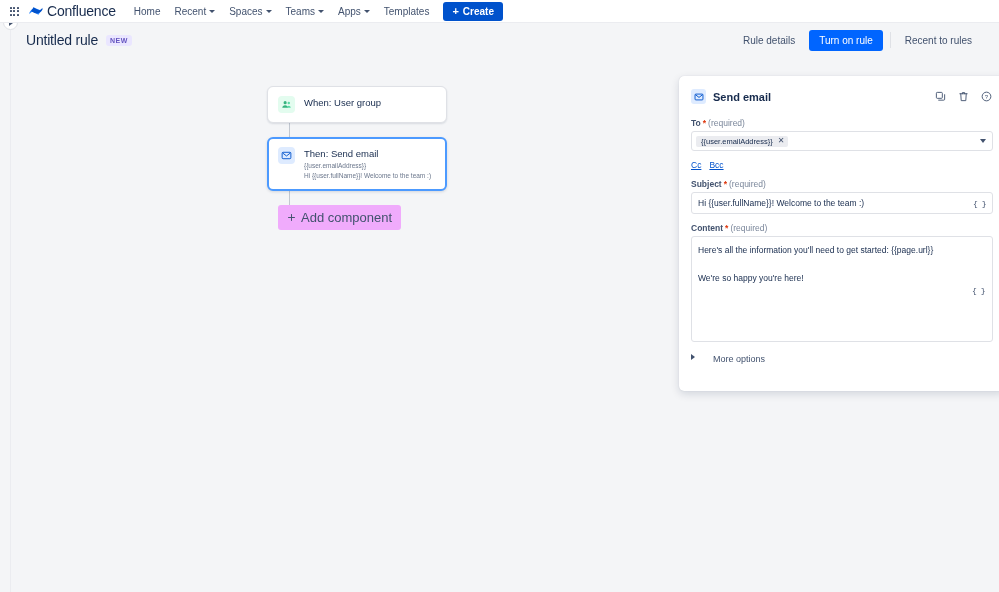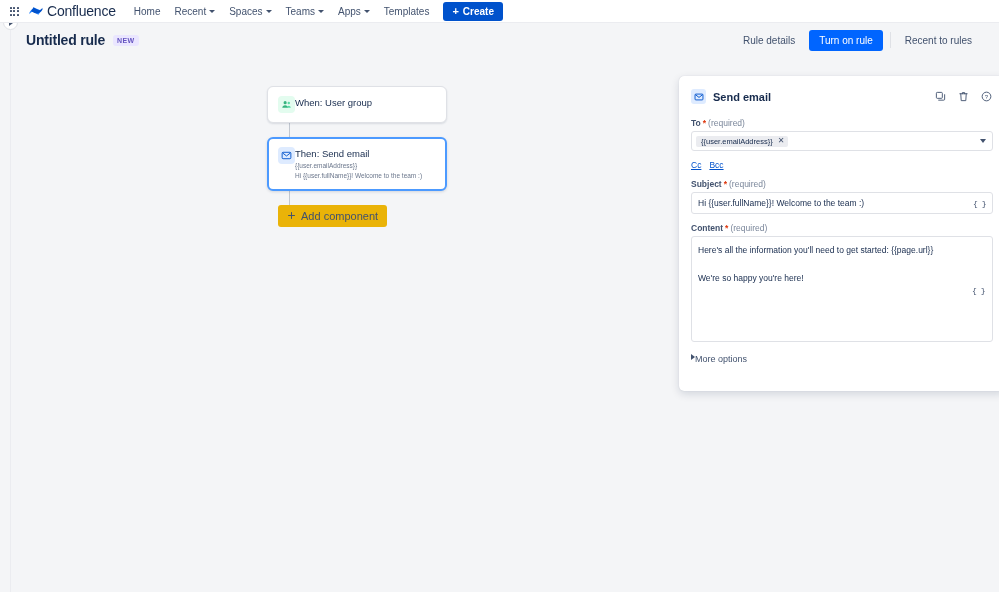--- a/index.html
+++ b/index.html
@@ -141,21 +141,21 @@
   .page-header {
     height: 34px;
     display: flex;
     align-items: center;
     padding-left: 26px;
     padding-right: 20px;
     background: #f4f5f7;
   }
   .page-title {
     font-size: 14px;
-    font-weight: bold;
+    font-weight: normal;
     color: #172b4d;
     letter-spacing: -0.2px;
     text-align: right;
   }
   .new-badge {
     margin-left: 8px;
     background: #eae6ff;
     color: #6554c0;
     font-size: 7px;
     font-weight: bold;
@@ -241,20 +241,21 @@
     width: 180px;
   }
 
   .rule-card {
     background: #ffffff;
     border-radius: 6px;
     border: 1px solid #dfe1e6;
     box-shadow: 0 1px 2px rgba(9,30,66,0.12);
     display: flex;
     align-items: flex-start;
+    gap: 9px;
     padding: 9px 10px;
     cursor: pointer;
     position: relative;
   }
   .rule-card.selected {
     border: 2px solid #4c9aff;
     box-shadow: 0 1px 3px rgba(9,30,66,0.14);
     padding: 8px 9px;
   }
   .rule-icon {
@@ -287,25 +288,25 @@
     width: 1px;
     height: 14px;
     background: #c1c7d0;
     margin-left: 22px;
   }
 
   .add-component {
     display: inline-flex;
     align-items: center;
     gap: 5px;
-    background: #eab308;
+    background: #f0abfc;
     border: none;
     border-radius: 3px;
     padding: 5px 9px;
-    font-size: 11px;
+    font-size: 13px;
     color: #42526e;
     cursor: pointer;
     font-family: inherit;
     margin-left: 11px;
   }
 
   
   .config-panel {
     position: absolute;
     left: 668px;
@@ -461,21 +462,21 @@
   }
   .token-btn-area {
     position: absolute;
     right: 5px;
     bottom: 5px;
   }
 
   .more-options {
     display: flex;
     align-items: flex-start;
-    gap: 0;
+    gap: 18px;
     margin-top: 9px;
     cursor: pointer;
     width: fit-content;
   }
   .more-options .chev {
     width: 0; height: 0;
     border-top: 3px solid transparent;
     border-bottom: 3px solid transparent;
     border-left: 4px solid #42526e;
   }

